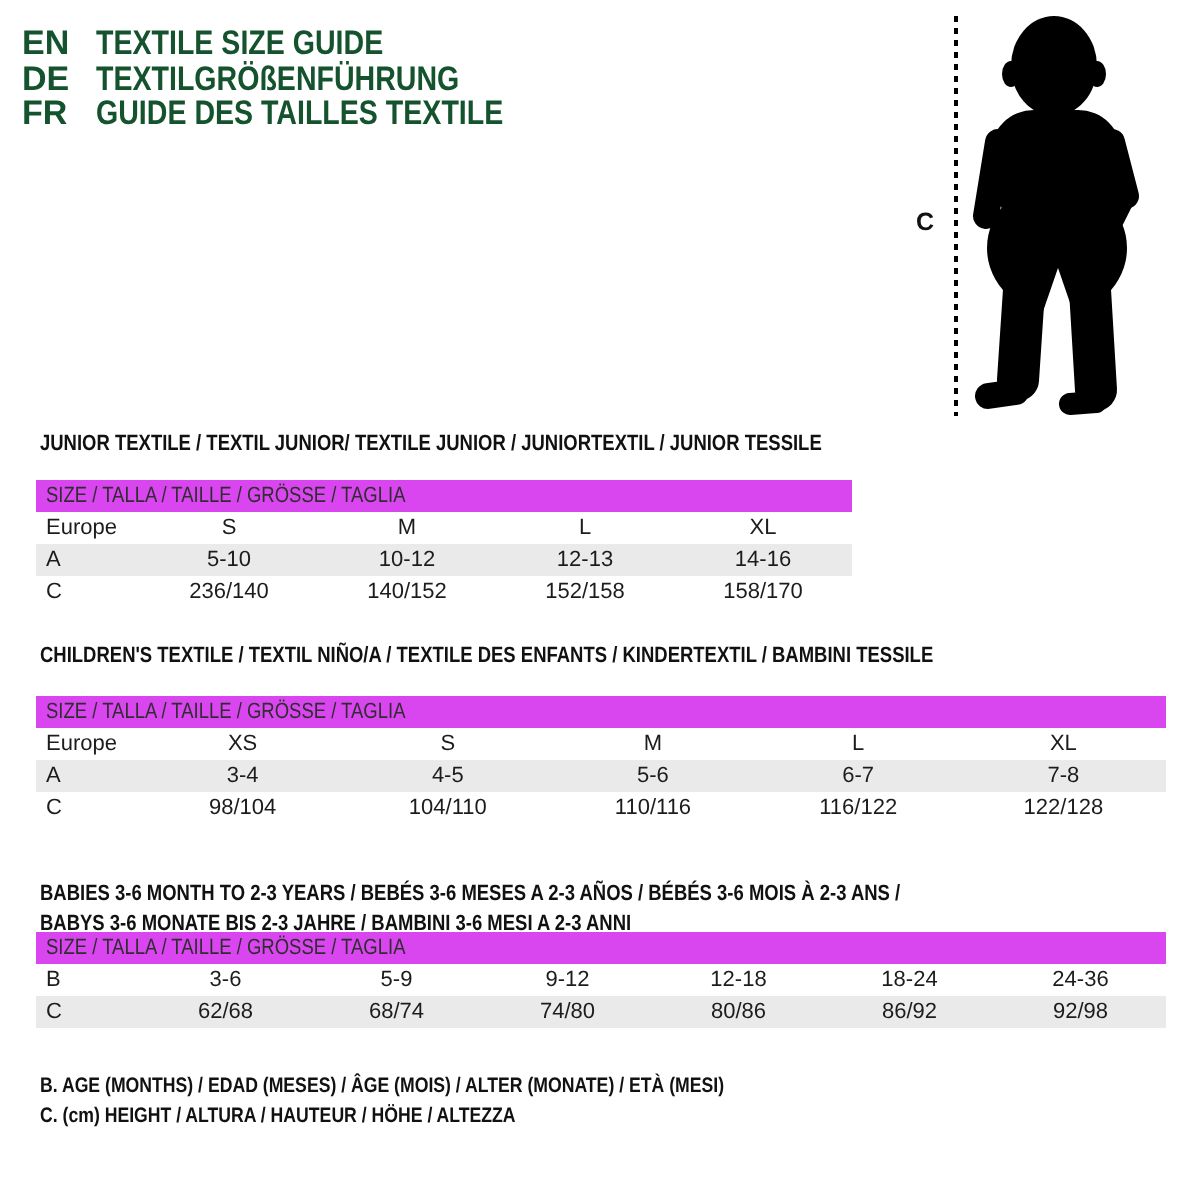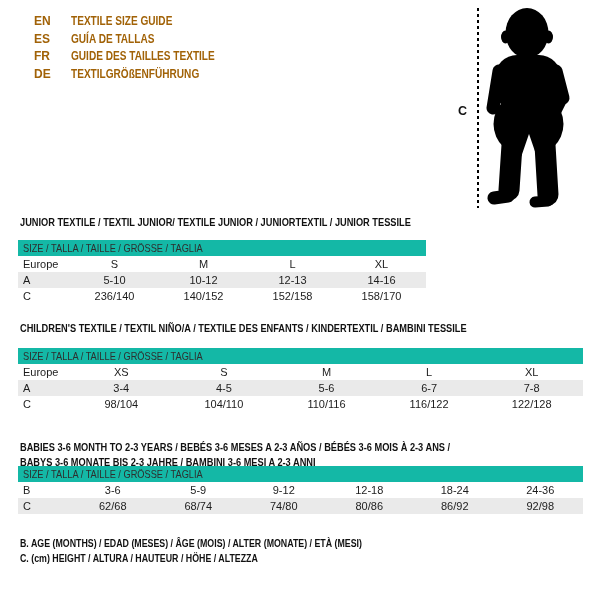--- a/index.html
+++ b/index.html
@@ -7,21 +7,21 @@
     position:relative;
     width:600px;height:600px;
     background:#ffffff;
     font-family:"Liberation Sans", sans-serif;
     color:#1a1a1a;
     overflow:hidden;
   }
   .cond{display:inline-block;transform:scaleX(0.84);transform-origin:0 50%;white-space:nowrap;}
 
   
-  .lang-block{position:absolute;top:13px;left:34px;font-weight:bold;font-size:12px;line-height:17.5px;color:#a16207;}
+  .lang-block{position:absolute;top:13px;left:11px;font-weight:bold;font-size:17px;line-height:17.5px;color:#14532d;}
   .lang-row{display:flex;}
   .lang-code{width:37px;flex:0 0 37px;}
 
   
   .measure-line{
     position:absolute;left:477px;top:8px;width:2px;height:200px;
     background:repeating-linear-gradient(#000 0 3px, transparent 3px 6px);
   }
   .measure-label{position:absolute;left:458px;top:104px;font-weight:bold;font-size:12.5px;color:#111;}
   .baby{position:absolute;left:486px;top:5px;}
@@ -30,50 +30,46 @@
   .tbl-title{position:absolute;left:20px;font-weight:bold;font-size:11px;color:#111;line-height:15px;}
   .title-1{top:215px;}
   .title-2{top:321px;}
   .title-3{top:424px;margin-top:16px;}
 
   
   .tbl{position:absolute;left:18px;font-size:11px;color:#1c1c1c;}
   .t1{top:240px;width:408px;--cols:4;}
   .t2{top:348px;width:565px;--cols:5;}
   .t3{top:466px;width:565px;--cols:6;}
-  .t-head{height:16px;line-height:16px;background:#14b8a6;color:#2e2e2e;padding-left:5px;overflow:hidden;}
+  .t-head{height:16px;line-height:16px;background:#d946ef;color:#2e2e2e;padding-left:5px;overflow:hidden;}
   .t-row{display:grid;grid-template-columns:52px repeat(var(--cols),1fr);height:16px;line-height:16px;}
   .t-row.shade{background:#eaeaea;}
   .t-label{padding-left:5px;text-align:left;}
   .t-cell{text-align:center;}
 
   
   .notes{position:absolute;left:20px;top:536px;font-weight:bold;font-size:10.5px;line-height:15px;color:#111;}
 </style>
 </head>
 <body>
 
 <div class="page">
 
   <div class="lang-block">
     <div class="lang-row">
       <span class="lang-code">EN</span>
       <span class="cond">TEXTILE SIZE GUIDE</span>
     </div>
     <div class="lang-row">
-      <span class="lang-code">ES</span>
-      <span class="cond">GUÍA DE TALLAS</span>
+      <span class="lang-code">DE</span>
+      <span class="cond">TEXTILGRÖßENFÜHRUNG</span>
     </div>
     <div class="lang-row">
       <span class="lang-code">FR</span>
       <span class="cond">GUIDE DES TAILLES TEXTILE</span>
-    </div>
-    <div class="lang-row">
-      <span class="lang-code">DE</span>
-      <span class="cond">TEXTILGRÖßENFÜHRUNG</span>
     </div>
   </div>
 
   <div class="measure-line"></div>
   <div class="measure-label">C</div>
   <svg class="baby" width="112" height="206" viewBox="0 0 112 206" aria-hidden="true">
     <g fill="#000" stroke="none">
 
       <ellipse cx="19.5" cy="32" rx="4.5" ry="6.5"></ellipse>
       <ellipse cx="62.5" cy="32" rx="4.5" ry="6.5"></ellipse>

